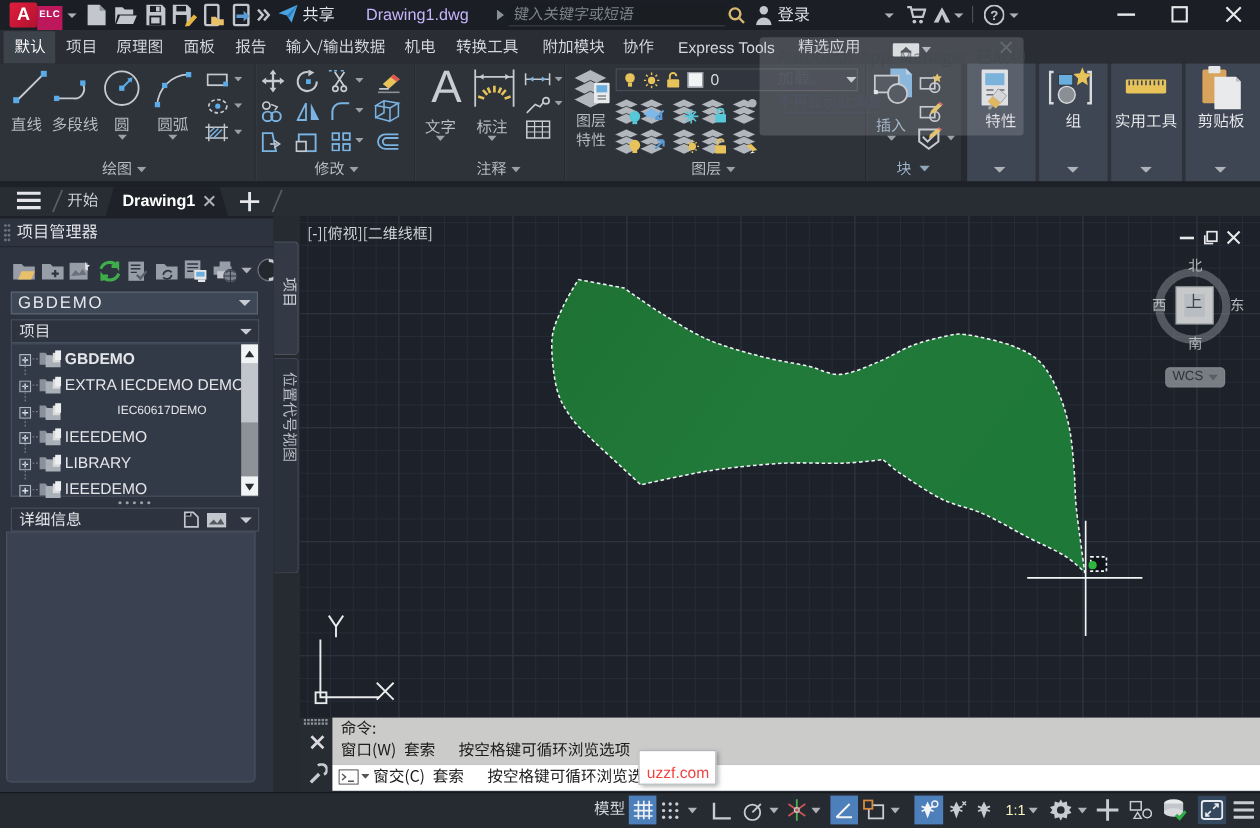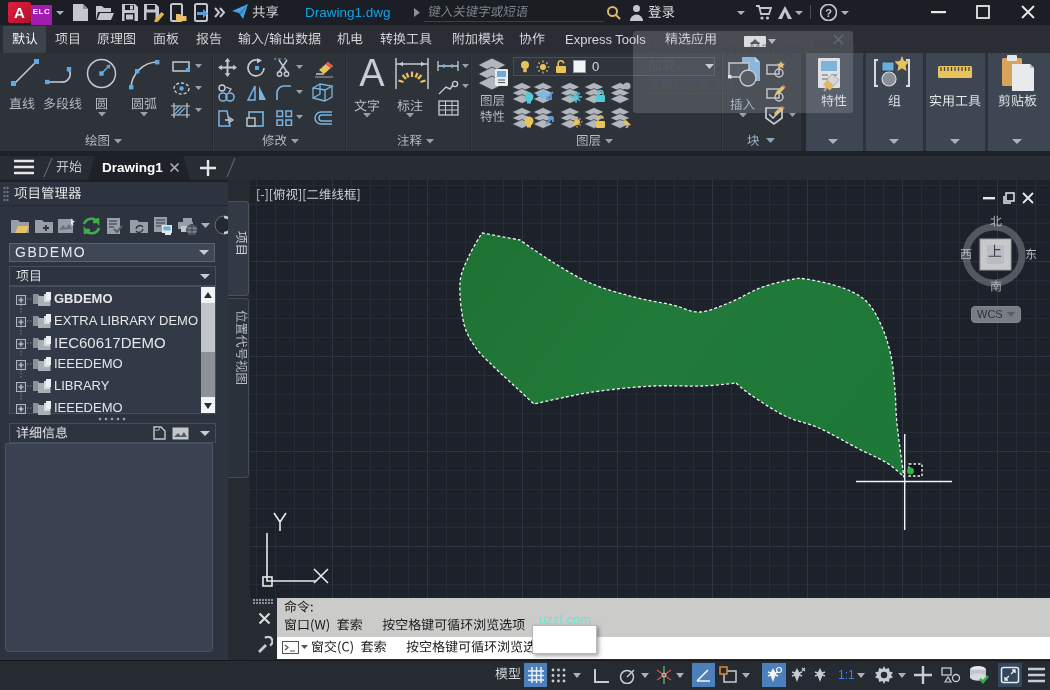--- a/index.html
+++ b/index.html
@@ -141,21 +141,21 @@
       <path id="g130" d="M687 734V138H752V734ZM850 841V4C850 -10 845 -14 832 -14C819 -15 778 -15 733 -14C742 -34 752 -63 755 -81C818 -81 859 -79 883 -68C908 -56 918 -37 918 4V841ZM83 773C129 732 184 674 208 637L261 681C235 718 179 773 133 812ZM42 502C92 466 152 413 181 377L230 426C200 461 139 511 89 545ZM63 -10 126 -50C168 37 218 154 255 252L198 291C158 186 102 64 63 -10ZM297 483C343 422 391 353 433 283C389 164 327 65 239 -7C255 -21 281 -48 291 -62C371 10 431 101 477 209C513 144 543 83 561 33L622 75C599 136 558 213 509 293C540 385 562 488 580 601H645V669H279V601H509C497 517 481 439 461 367C425 420 388 472 351 518ZM380 807C405 764 436 704 447 669L513 698C499 733 469 790 442 832Z"></path>
       <path id="g131" d="M644 626C695 578 752 510 777 464L844 496C818 541 762 606 708 653ZM115 784V502H188V784ZM324 830V469H397V830ZM528 183V26C528 -47 553 -66 651 -66C672 -66 806 -66 827 -66C907 -66 928 -38 937 76C917 80 887 90 871 102C867 11 860 -2 820 -2C791 -2 680 -2 658 -2C611 -2 603 2 603 27V183ZM457 326V248C457 168 431 55 66 -22C83 -37 104 -65 114 -82C491 7 535 142 535 246V326ZM196 439V121H270V372H741V127H819V439ZM586 841C559 729 512 615 451 541C470 533 501 514 515 503C549 548 580 606 606 671H935V738H632C641 767 650 796 658 826Z"></path>
       <path id="g132" d="M318 597C258 521 159 442 70 392C87 380 115 351 129 336C216 393 322 483 391 569ZM618 555C711 491 822 396 873 332L936 382C881 445 768 536 677 598ZM352 422 285 401C325 303 379 220 448 152C343 72 208 20 47 -14C61 -31 85 -64 93 -82C254 -42 393 16 503 102C609 16 744 -42 910 -74C920 -53 941 -22 958 -5C797 21 663 74 559 151C630 220 686 303 727 406L652 427C618 335 568 260 503 199C437 261 387 336 352 422ZM418 825C443 787 470 737 485 701H67V628H931V701H517L562 719C549 754 516 809 489 849Z"></path>
       <path id="g133" d="M377 -13C472 -13 544 25 602 92L551 151C504 99 451 68 381 68C241 68 153 184 153 369C153 552 246 665 384 665C447 665 495 637 534 596L584 656C542 703 472 746 383 746C197 746 58 603 58 366C58 128 194 -13 377 -13Z"></path>
       <path id="g134" d="M635 783V448H704V783ZM822 834V387C822 374 818 370 802 369C787 368 737 368 680 370C691 350 701 321 705 301C776 301 825 302 855 314C885 325 893 344 893 386V834ZM388 733V595H264V601V733ZM67 595V528H189C178 461 145 393 59 340C73 330 98 302 108 288C210 351 248 441 259 528H388V313H459V528H573V595H459V733H552V799H100V733H195V602V595ZM467 332V221H151V152H467V25H47V-45H952V25H544V152H848V221H544V332Z"></path>
     </defs>
   </svg>
 <div class="ab" style="left:0.0px;top:0.0px;width:1050.0px;height:25.0px;background:#1b1e24"></div>
 <div class="ab" style="left:8.0px;top:2.0px;width:23.0px;height:21.0px;background:linear-gradient(135deg,#e11e3c,#b01230);border-radius:2px"></div>
 <div class="ab" style="left:10.0px;top:4.0px;width:19.0px;height:17.0px;color:#fff;font-weight:bold;font-size:15px;line-height:17px;text-align:center">A</div>
-<div class="ab" style="left:31.0px;top:5.0px;width:21.0px;height:20px;background:#a21caf;color:#fff;font-weight:bold;font-size:8px;line-height:14px;text-align:center;letter-spacing:0.5px">ELC</div>
+<div class="ab" style="left:31.0px;top:5.0px;width:21.0px;height:20px;background:#be185d;color:#fff;font-weight:bold;font-size:8px;line-height:14px;text-align:center;letter-spacing:0.5px">ELC</div>
 <svg class="ab" style="left:56.0px;top:11.0px;" width="8.0" height="4.0">
     <path d="M0 0 L8.0 0 L4.0 4.0 Z" fill="#aeb2b8"></path>
   </svg>
 <svg class="ab" style="left:72.0px;top:3.0px;" width="17.0" height="19.0">
     <path d="M1 1 h10 l5 5 v12 h-15 z" fill="#c3c7cd"></path>
     <path d="M11 1 l5 5 h-5 z" fill="#8a9097"></path>
   </svg>
 <svg class="ab" style="left:95.0px;top:5.0px;" width="20.0" height="16.0">
     <path d="M1 15 V1 h6 l2 2 h7 v4 h-13 l-2 8" fill="#c3c7cd"></path>
     <path d="M2 15 L5 8 h14 l-3 7 z" fill="#c3c7cd"></path>
@@ -187,21 +187,21 @@
 <svg class="ab" style="left:232.0px;top:4.0px;" width="17.0" height="16.0">
     <path d="M0 7 L16 0 L11 15 L7 9 Z" fill="#4aa3e0"></path>
     <path d="M7 9 L16 0 L9 11 Z" fill="#2d7fc1"></path>
   </svg>
 <svg class="ab " style="left:252.0px;top:5.0px" width="27.0" height="16.9">
     <g fill="#dfe2e6" transform="translate(0,11.88) scale(0.01350,-0.01350)">
       <use href="#g0" x="0"></use>
       <use href="#g1" x="1000"></use>
     </g>
   </svg>
-<div class="ab" style="left:305.0px;top:4.0px;width:90.0px;height:17.0px;color:#0ea5e9;font-size:13.5px;line-height:17px">Drawing1.dwg</div>
+<div class="ab" style="left:305.0px;top:4.0px;width:90.0px;height:17.0px;color:#c4b5fd;font-size:13.5px;line-height:17px">Drawing1.dwg</div>
 <svg class="ab" style="left:414.0px;top:8.0px;" width="6.0" height="9.0">
     <path d="M0 0 L6 4.5 L0 9 Z" fill="#8a9097"></path>
   </svg>
 <div class="ab" style="left:424.0px;top:3.0px;width:180.0px;height:19.0px;background:#1a1d22;border-bottom:1px solid #3a3f47"></div>
 <svg class="ab it" style="left:428.0px;top:5.0px" width="100.0" height="15.6">
     <g fill="#7f858d" transform="translate(0,11.00) scale(0.01250,-0.01250)">
       <use href="#g2" x="0"></use>
       <use href="#g3" x="1000"></use>
       <use href="#g4" x="2000"></use>
       <use href="#g2" x="3000"></use>
@@ -1007,38 +1007,38 @@
   </svg>
 <svg class="ab" style="left:27.0px;top:319.8px;" width="6.0" height="2.0">
     <path d="M0 1 h6" stroke="#7a828c" stroke-width="1" stroke-dasharray="1.5 1.5"></path>
   </svg>
 <svg class="ab" style="left:32.0px;top:311.8px;" width="19.0" height="18.0">
     <path d="M1 14 V4 h5 l1.5 2 h7 v8 z" fill="#8a919b"></path>
     <path d="M6 16 V6 h5 l1.5 2 h6 v8 z" fill="#aab0b8"></path>
     <rect x="12" y="4" width="6" height="8" fill="#d8dadc"></rect>
     <rect x="14" y="2" width="5" height="8" fill="#eceef0"></rect>
   </svg>
-<div class="ab" style="left:54.0px;top:312.8px;width:162.0px;height:16.0px;color:#e4e6e9;font-size:13px;line-height:16px;white-space:nowrap;">EXTRA LIBRARY DEMO</div>
+<div class="ab" style="left:54.0px;top:312.8px;width:162.0px;height:16.0px;color:#e4e6e9;font-size:13px;line-height:16px;white-space:nowrap;">EXTRA IECDEMO DEMO</div>
 <svg class="ab" style="left:20.0px;top:298.8px;" width="2.0" height="14.0">
     <path d="M1 0 V14" stroke="#7a828c" stroke-width="1" stroke-dasharray="1.5 1.5"></path>
   </svg>
 <svg class="ab" style="left:16.0px;top:338.6px;" width="10.0" height="10.0">
     <rect x="0.5" y="0.5" width="9" height="9" fill="#3d4655" stroke="#aeb6c2"></rect>
     <path d="M2.5 5 h5 M5 2.5 v5" stroke="#dfe3e8" stroke-width="1.2"></path>
   </svg>
 <svg class="ab" style="left:27.0px;top:341.6px;" width="6.0" height="2.0">
     <path d="M0 1 h6" stroke="#7a828c" stroke-width="1" stroke-dasharray="1.5 1.5"></path>
   </svg>
 <svg class="ab" style="left:32.0px;top:333.6px;" width="19.0" height="18.0">
     <path d="M1 14 V4 h5 l1.5 2 h7 v8 z" fill="#8a919b"></path>
     <path d="M6 16 V6 h5 l1.5 2 h6 v8 z" fill="#aab0b8"></path>
     <rect x="12" y="4" width="6" height="8" fill="#d8dadc"></rect>
     <rect x="14" y="2" width="5" height="8" fill="#eceef0"></rect>
   </svg>
-<div class="ab" style="left:54.0px;top:334.6px;width:162.0px;height:16.0px;color:#e4e6e9;font-size:15px;line-height:16px;white-space:nowrap;">IEC60617DEMO</div>
+<div class="ab" style="left:54.0px;top:334.6px;width:162.0px;height:16.0px;color:#e4e6e9;font-size:10px;line-height:16px;white-space:nowrap;text-align:center;">IEC60617DEMO</div>
 <svg class="ab" style="left:20.0px;top:320.6px;" width="2.0" height="14.0">
     <path d="M1 0 V14" stroke="#7a828c" stroke-width="1" stroke-dasharray="1.5 1.5"></path>
   </svg>
 <svg class="ab" style="left:16.0px;top:360.4px;" width="10.0" height="10.0">
     <rect x="0.5" y="0.5" width="9" height="9" fill="#3d4655" stroke="#aeb6c2"></rect>
     <path d="M2.5 5 h5 M5 2.5 v5" stroke="#dfe3e8" stroke-width="1.2"></path>
   </svg>
 <svg class="ab" style="left:27.0px;top:363.4px;" width="6.0" height="2.0">
     <path d="M0 1 h6" stroke="#7a828c" stroke-width="1" stroke-dasharray="1.5 1.5"></path>
   </svg>
@@ -1321,21 +1321,21 @@
       <use href="#g2" x="10314"></use>
       <use href="#g127" x="11314"></use>
       <use href="#g128" x="12314"></use>
       <use href="#g129" x="13314"></use>
       <use href="#g130" x="14314"></use>
       <use href="#g131" x="15314"></use>
       <use href="#g40" x="16314"></use>
     </g>
   </svg>
 <div class="ab" style="left:532.0px;top:625.0px;width:65.0px;height:29.0px;background:#ffffff;border:1px solid #b4b8bc;box-shadow:2px 2px 4px rgba(0,0,0,0.35)"></div>
-<div class="ab" style="left:539.0px;top:612px;width:55.0px;height:15.0px;color:#5eead4;font-size:13px;line-height:15px">uzzf.com</div>
+<div class="ab" style="left:539.0px;top:636px;width:55.0px;height:15.0px;color:#ef4444;font-size:13px;line-height:15px">uzzf.com</div>
 <div class="ab" style="left:0.0px;top:660.0px;width:1050.0px;height:30.0px;background:#262a31;border-top:1px solid #15181d"></div>
 <svg class="ab " style="left:495.0px;top:667.0px" width="26.0" height="16.2">
     <g fill="#d4d7db" transform="translate(0,11.44) scale(0.01300,-0.01300)">
       <use href="#g35" x="0"></use>
       <use href="#g134" x="1000"></use>
     </g>
   </svg>
 <div class="ab" style="left:524.0px;top:663.0px;width:23.0px;height:24.0px;background:#4d7fbb"></div>
 <svg class="ab" style="left:528.0px;top:667.0px;" width="16.0" height="16.0">
     <path d="M0 4 H16 M0 8.5 H16 M0 13 H16 M4 0 V16 M8.5 0 V16 M13 0 V16" stroke="#eef2f6" stroke-width="1.4"></path>
@@ -1393,21 +1393,21 @@
   </svg>
 <svg class="ab" style="left:789.0px;top:666.0px;" width="18.0" height="18.0">
     <path d="M8 2 L11 8 L8 16 L5 8 Z" fill="#c8ccd2"></path>
     <path d="M3 10 L13 6 M3 6 L13 10" stroke="#c8ccd2" stroke-width="1.4"></path>
     <path d="M13 2 l3 3 M16 2 l-3 3" stroke="#c8ccd2" stroke-width="1.2"></path>
   </svg>
 <svg class="ab" style="left:812.0px;top:666.0px;" width="16.0" height="18.0">
     <path d="M8 2 L11 8 L8 16 L5 8 Z" fill="#c8ccd2"></path>
     <path d="M3 10 L13 6 M3 6 L13 10" stroke="#c8ccd2" stroke-width="1.4"></path>
   </svg>
-<div class="ab" style="left:838.0px;top:668.0px;width:22.0px;height:14.0px;color:#3b82f6;font-size:12px;line-height:14px">1:1</div>
+<div class="ab" style="left:838.0px;top:668.0px;width:22.0px;height:14.0px;color:#fef9c3;font-size:12px;line-height:14px">1:1</div>
 <svg class="ab" style="left:857.0px;top:673.0px;" width="8.0" height="5.0">
     <path d="M0 0 L8.0 0 L4.0 5.0 Z" fill="#aeb2b8"></path>
   </svg>
 <svg class="ab" style="left:875.0px;top:666.0px;" width="18.0" height="18.0">
     <path d="M9 0 L10.5 3 L14 2 L14.5 5.5 L18 6.5 L16 9 L18 11.5 L14.5 12.5 L14 16 L10.5 15 L9 18 L7.5 15 L4 16 L3.5 12.5 L0 11.5 L2 9 L0 6.5 L3.5 5.5 L4 2 L7.5 3 Z" fill="#c8ccd2"></path>
     <circle cx="9" cy="9" r="3.2" fill="#262a31"></circle>
   </svg>
 <svg class="ab" style="left:898.0px;top:673.0px;" width="8.0" height="5.0">
     <path d="M0 0 L8.0 0 L4.0 5.0 Z" fill="#aeb2b8"></path>
   </svg>

